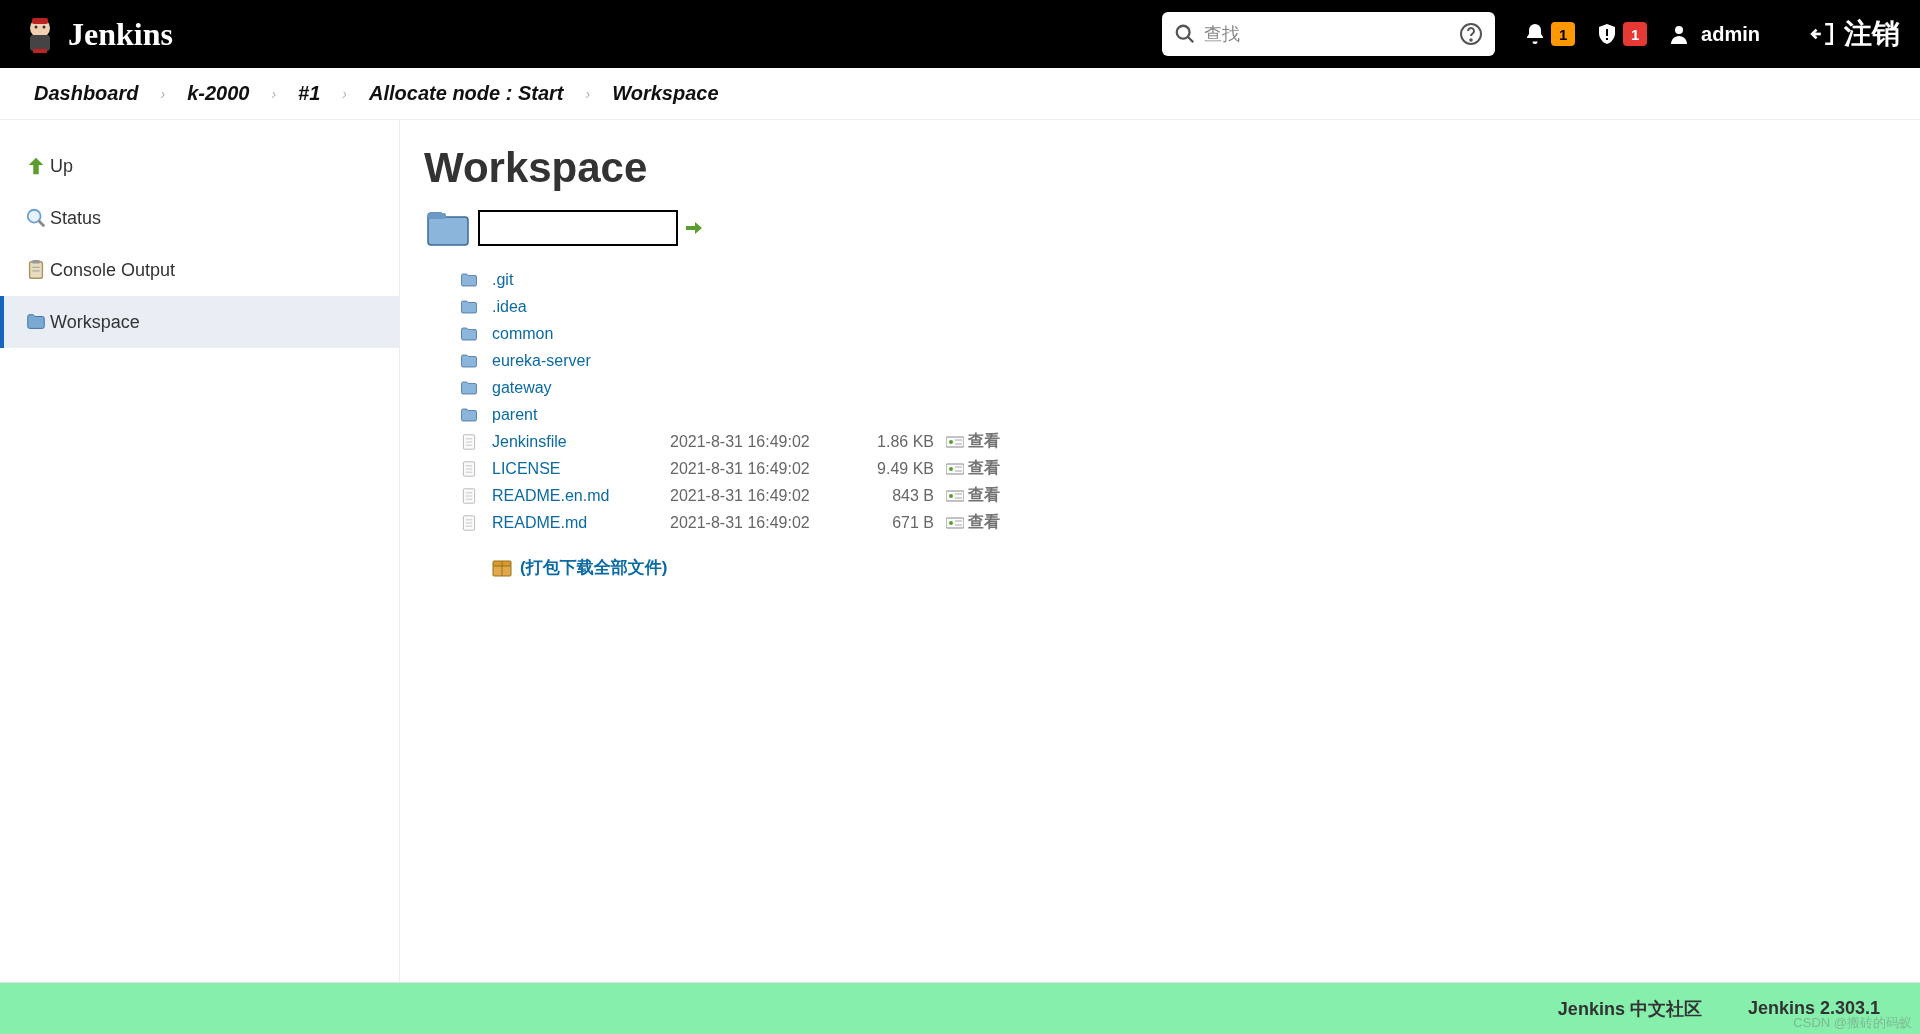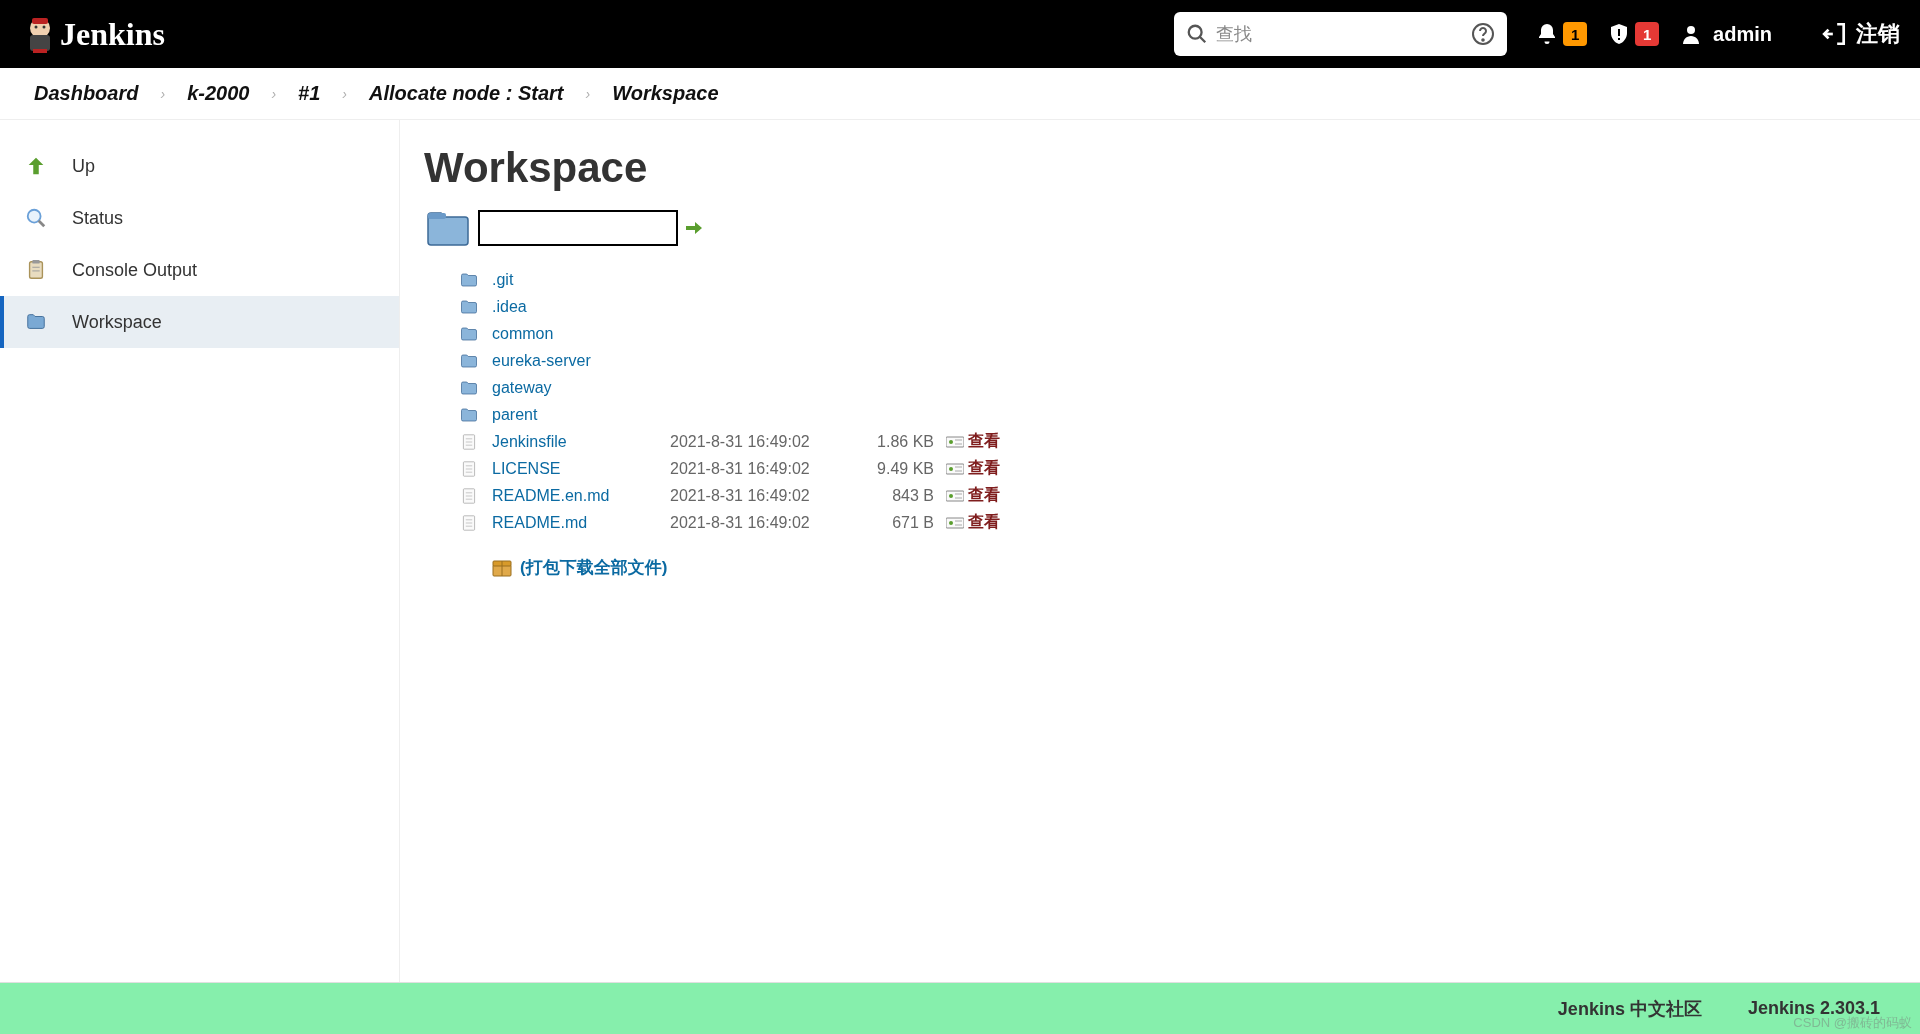--- a/index.html
+++ b/index.html
@@ -1,58 +1,58 @@
 <!DOCTYPE html>
 <html><head>
 <meta charset="utf-8">
 <style>
 * { box-sizing: border-box; margin: 0; padding: 0; }
 body { font-family: "Helvetica Neue", Arial, sans-serif; font-size: 14px; color: #333; background: #fff; width: 1920px; height: 1034px; display: flex; flex-direction: column; overflow: hidden; }
 
 
 .header { background: #000; color: #fff; height: 68px; display: flex; align-items: center; padding: 0 20px; }
-.logo-wrap { display: flex; align-items: center; }
+.logo-wrap { display: flex; align-items: center; gap: 8px; }
 .logo-img { width: 40px; height: 42px; }
 .logo-text { font-family: Georgia, serif; font-size: 32px; font-weight: bold; color: #fff; }
 .header-spacer { flex: 1; }
 .search-box { background: #fff; border-radius: 6px; height: 44px; width: 333px; display: flex; align-items: center; padding: 0 12px; gap: 8px; }
 .search-box input { border: none; outline: none; flex: 1; font-size: 18px; color: #555; }
 .search-box input::placeholder { color: #888; }
 .header-icons { display: flex; align-items: center; gap: 20px; margin-left: 28px; }
 .badge-wrap { display: flex; align-items: center; gap: 4px; }
 .badge { background: #ff9800; color: #000; font-weight: bold; border-radius: 4px; min-width: 24px; height: 24px; display: inline-flex; align-items: center; justify-content: center; font-size: 15px; }
 .badge.red { background: #e53935; color: #fff; }
 .user-sect { display: flex; align-items: center; gap: 10px; font-size: 20px; font-weight: 600; }
-.logout-sect { display: flex; align-items: center; gap: 8px; font-size: 22px; font-weight: 700; margin-left: 30px; }
+.logout-sect { display: flex; align-items: center; gap: 8px; font-size: 28px; font-weight: 700; margin-left: 30px; }
 
 
 .crumbs { background: #fff; height: 52px; border-bottom: 1px solid #eee; display: flex; align-items: center; padding: 0 34px; gap: 8px; font-size: 20px; font-style: italic; }
 .crumb { font-weight: 700; color: #111; }
 .crumb-sep { color: #b0b0b0; font-size: 14px; margin: 0 14px; }
 
 
 .body { flex: 1; display: flex; background: #fff; }
 .sidebar { width: 400px; border-right: 1px solid #eee; padding-top: 20px; }
-.nav-item { display: flex; align-items: center; gap: 24px; padding: 14px 24px; font-size: 18px; color: #333; cursor: pointer; }
+.nav-item { display: flex; align-items: center; gap: 2px; padding: 14px 24px; font-size: 18px; color: #333; cursor: pointer; }
 .nav-item.active { background: #e8eef3; border-left: 4px solid #1565c0; padding-left: 20px; }
 .nav-icon { width: 24px; height: 24px; display: inline-flex; align-items: center; justify-content: center; }
 
 .main { flex: 1; padding: 24px 24px; }
 .page-title { font-size: 42px; font-weight: 800; margin-bottom: 14px; }
 .ws-path-row { display: flex; align-items: center; gap: 6px; margin-bottom: 16px; }
 .big-folder { width: 48px; height: 44px; }
 .path-input { border: 2px solid #000; height: 36px; width: 200px; }
 .go-arrow { width: 20px; height: 20px; }
 
 .file-table { margin-left: 36px; }
 .file-row { display: grid; grid-template-columns: 24px 170px 170px 90px auto; align-items: center; gap: 8px; height: 27px; font-size: 16px; }
 .file-name { color: #0b6aa2; }
 .file-date { color: #666; text-align: left; }
 .file-size { color: #666; text-align: right; padding-right: 4px; }
-.file-view { color: #7f1d1d; font-weight: 700; display: inline-flex; align-items: center; gap: 4px; }
+.file-view { color: #737373; font-weight: 700; display: inline-flex; align-items: center; gap: 4px; }
 .small-icon { width: 18px; height: 16px; }
 
 .download-all { margin-left: 36px; margin-top: 20px; display: flex; align-items: center; gap: 8px; color: #0b6aa2; font-weight: 700; font-size: 17px; padding-left: 32px; }
 
 
 .footer { height: 52px; border-top: 1px solid #e0e0e0; display: flex; align-items: center; justify-content: flex-end; gap: 46px; padding: 0 40px; font-size: 18px; font-weight: 700; color: #333; background: #86efac; position: relative; text-align: center; }
 .watermark { position: absolute; right: 8px; bottom: 2px; font-size: 13px; color: rgba(120,120,120,0.45); font-weight: normal; }
 
 svg { display: block; }
 </style>

